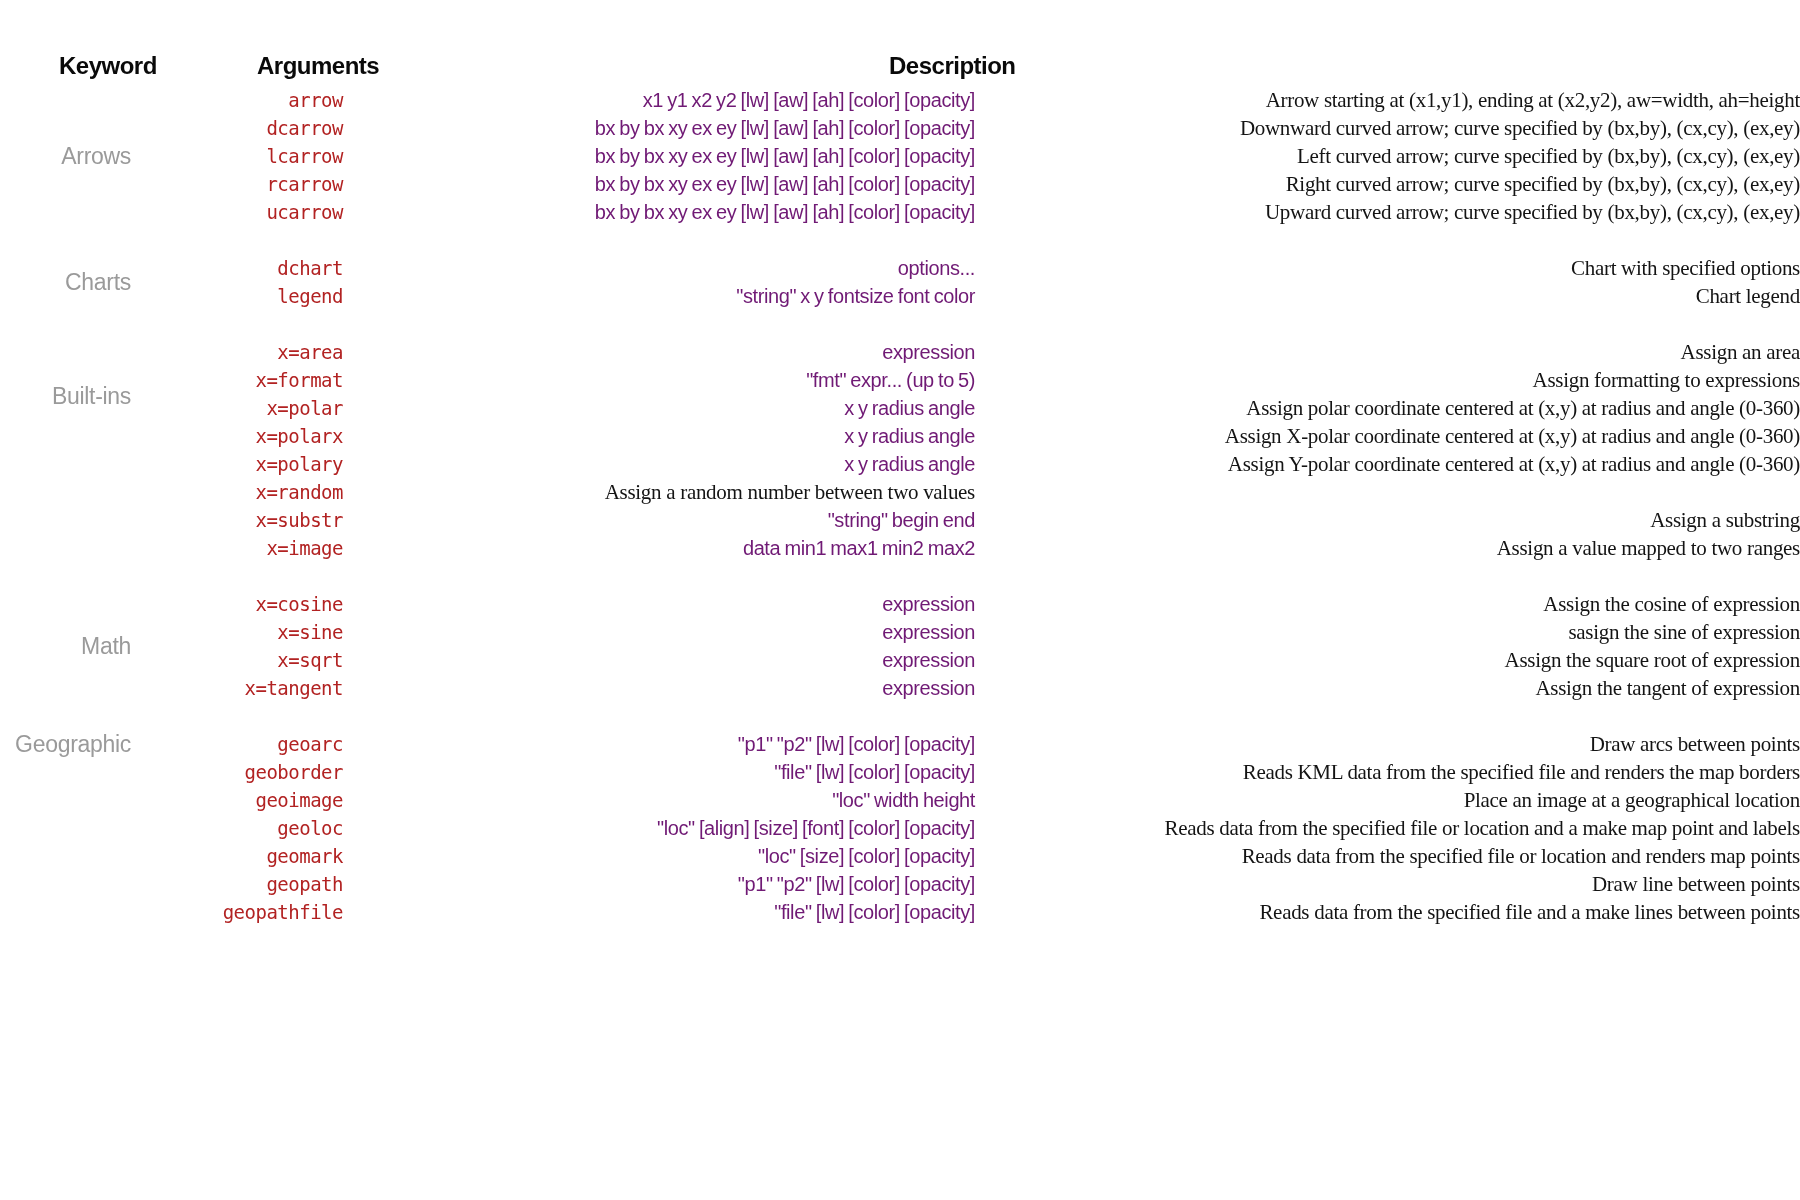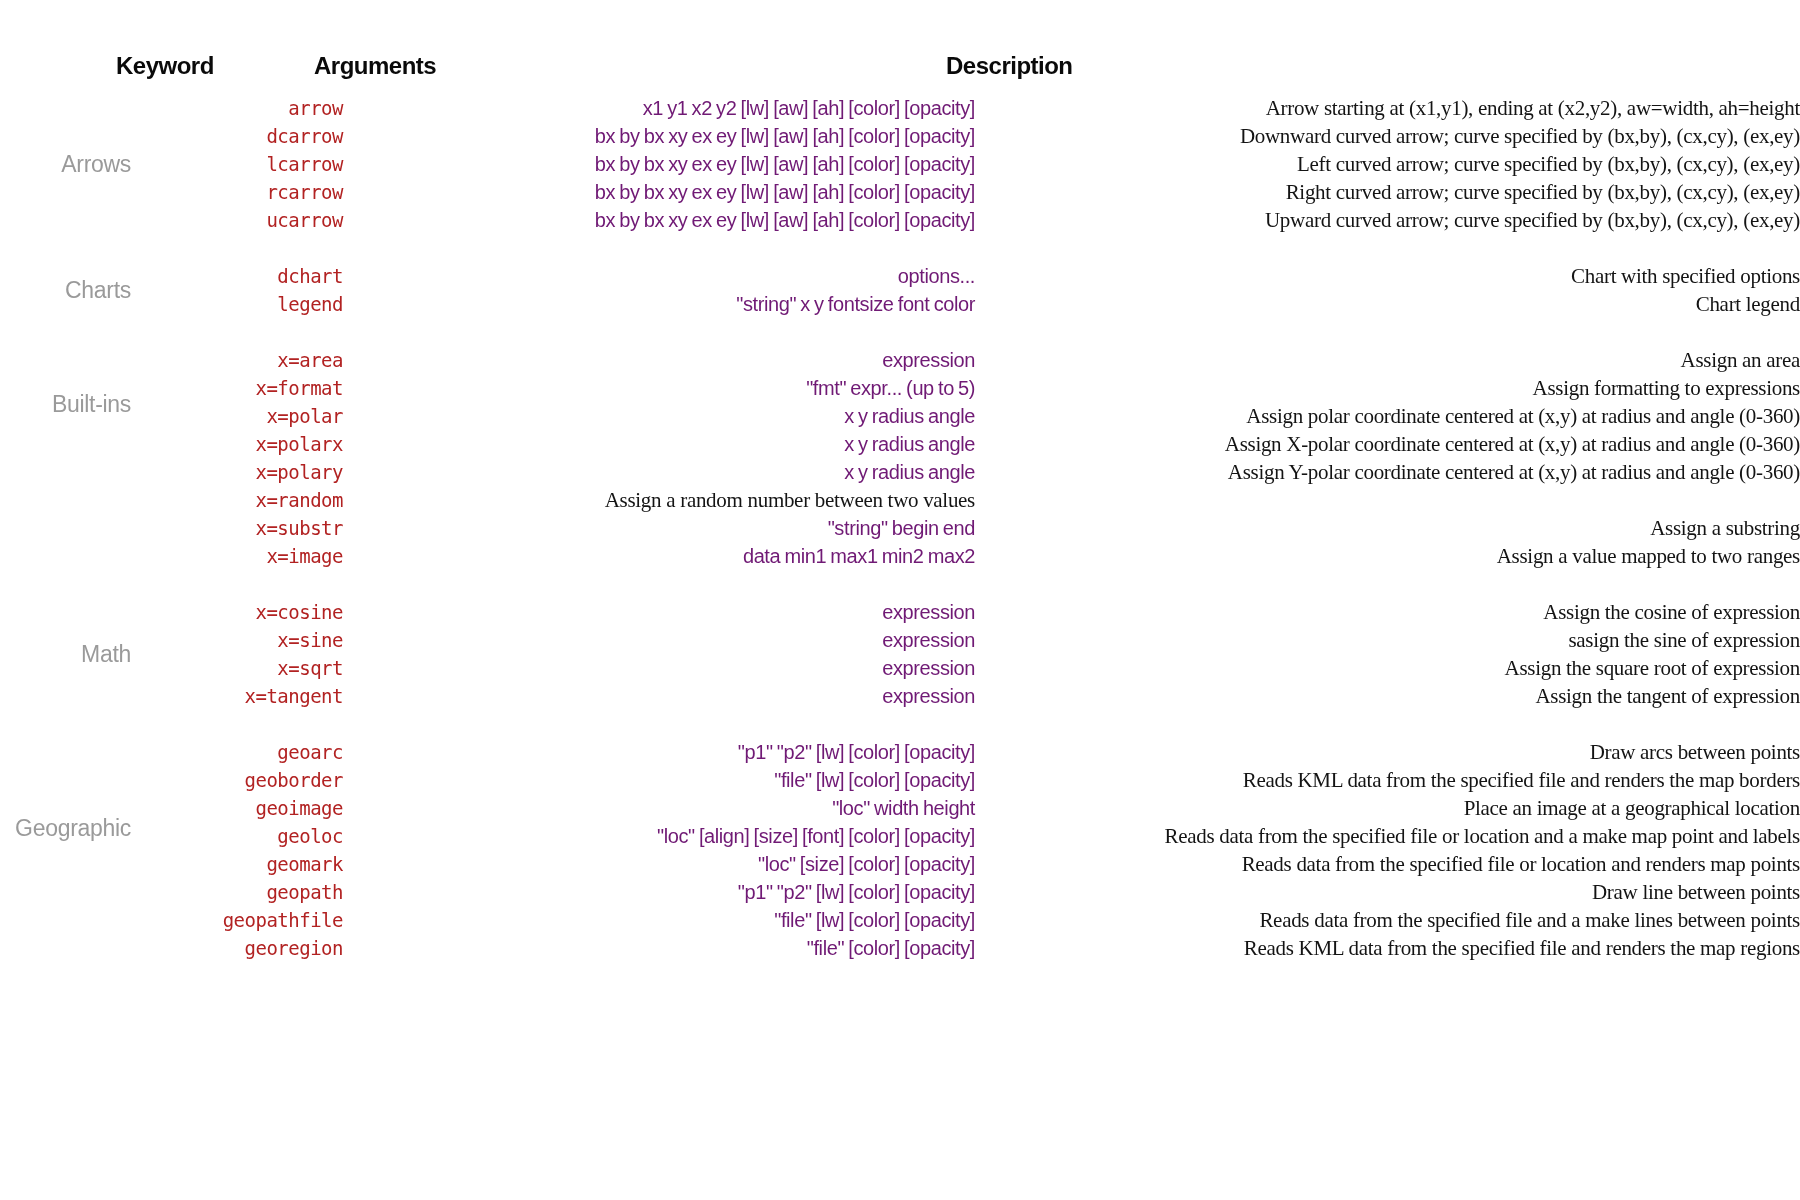--- a/index.html
+++ b/index.html
@@ -15,24 +15,24 @@
     overflow: hidden;
     font-family: "Liberation Sans", sans-serif;
   }
   .doc {
     padding-top: 50px;
   }
   
   .header-row {
     display: grid;
     grid-template-columns: 198px 632px 1fr;
-    padding-left: 116px;
+    padding-left: 59px;
     height: 32px;
     line-height: 32px;
-    margin-bottom: 12px;
+    margin-bottom: 4px;
   }
   .header-cell {
     font-family: "Liberation Sans", sans-serif;
     font-size: 24px;
     font-weight: bold;
     color: #0a0a0a;
     letter-spacing: -0.5px;
   }
   
   .group {
@@ -49,21 +49,21 @@
     color: #9a9a9a;
     height: 28px;
     line-height: 28px;
     letter-spacing: -0.3px;
     flex: 0 0 auto;
   }
   .g-arrows     .group-label { margin-top: 56px; }
   .g-charts     .group-label { margin-top: 14px; }
   .g-builtins   .group-label { margin-top: 44px; }
   .g-math       .group-label { margin-top: 42px; }
-  .g-geographic .group-label { margin-top: 76px; }
+  .g-geographic .group-label { }
   .group-rows {
     flex: 1 1 auto;
   }
   .row {
     display: grid;
     grid-template-columns: 198px 632px 1fr;
     height: 28px;
     line-height: 28px;
     white-space: nowrap;
     text-align: right;
@@ -249,22 +249,17 @@
         <div class="row">
           <span class="kw">geopath</span>
           <span class="args">"p1" "p2" [lw] [color] [opacity]</span>
           <span class="desc">Draw line between points</span>
         </div>
         <div class="row">
           <span class="kw">geopathfile</span>
           <span class="args">"file" [lw] [color] [opacity]</span>
           <span class="desc">Reads data from the specified file and a make lines between points</span>
         </div>
-        <div class="row">
-          <span class="kw">georegion</span>
-          <span class="args">"file" [color] [opacity]</span>
-          <span class="desc">Reads KML data from the specified file and renders the map regions</span>
-        </div>
       </div>
     </section>
 
   </div>
 </div>
 
 </body></html>

